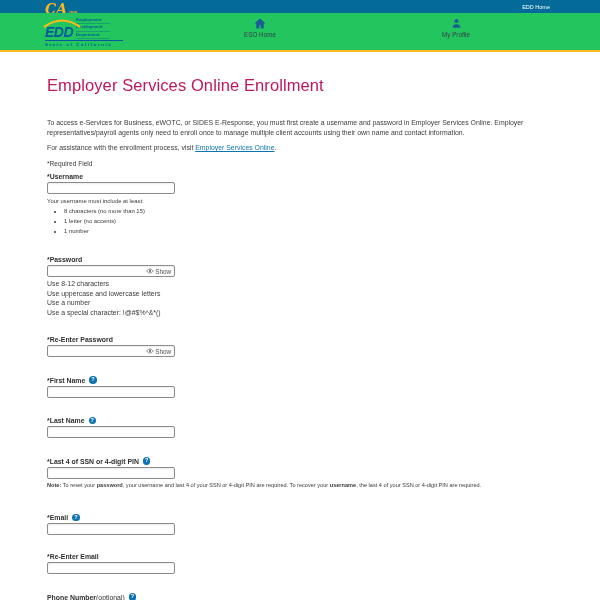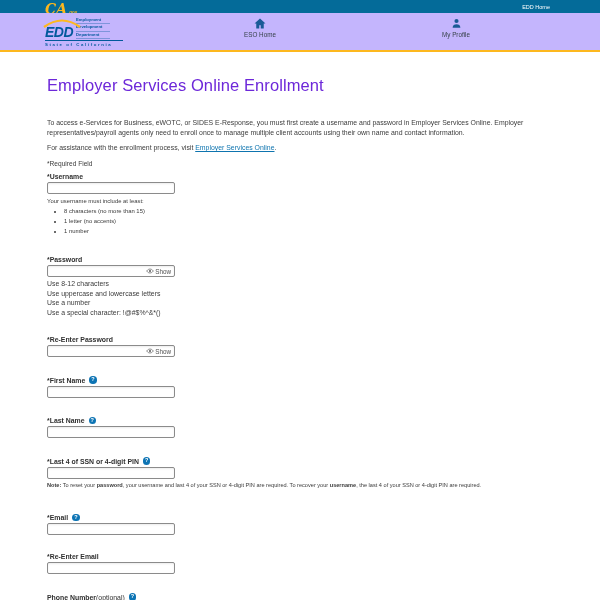--- a/index.html
+++ b/index.html
@@ -14,21 +14,21 @@
   }
   .ca-logo { display: flex; align-items: baseline; cursor: pointer; position: relative; top: 2px; }
   .ca-logo .ca {
     font-family: "DejaVu Serif", serif; font-style: italic; font-weight: bold;
     color: #fdb81e; font-size: 14px; line-height: 1;
   }
   .ca-logo .gov { color: #fdb81e; font-size: 4.5px; font-weight: bold; margin-left: 1px; }
   .edd-home-link { color: #ffffff; font-size: 5.5px; cursor: pointer; }
 
   
-  .header { height: 39px; position: relative; background: #c4b5fd; border-bottom: 2px solid #fdb81e; }
+  .header { height: 39px; position: relative; background: #22c55e; border-bottom: 2px solid #fdb81e; }
   .edd-logo { position: absolute; left: 45px; top: 4px; width: 78px; cursor: pointer; }
   .edd-logo-top { display: flex; align-items: flex-end; }
   .edd-word-block { position: relative; }
   .edd-arc { position: absolute; left: -3px; top: -6px; }
   .edd-text {
     font-size: 14px; font-weight: bold; font-style: italic; color: #00599c;
     line-height: 1; letter-spacing: -0.5px;
   }
   .edd-dept { margin-left: 3px; display: flex; flex-direction: column; }
   .edd-dept span {
@@ -42,21 +42,21 @@
   .nav-item {
     position: absolute; top: 5px; width: 60px;
     display: flex; flex-direction: column; align-items: center; gap: 2px; cursor: pointer;
   }
   .nav-item.eso { left: 230px; }
   .nav-item.profile { left: 426px; }
   .nav-label { font-size: 6.3px; color: #37424a; }
 
   
   .main { padding: 24px 47px 0 47px; }
-  h1 { font-size: 16.5px; font-weight: normal; color: #6d28d9; margin-bottom: 23px; letter-spacing: 0.1px; }
+  h1 { font-size: 16.5px; font-weight: normal; color: #be185d; margin-bottom: 23px; letter-spacing: 0.1px; }
   .intro { font-size: 6.9px; line-height: 1.45; margin-bottom: 6px; max-width: 508px; }
   .assist { font-size: 6.9px; margin-bottom: 9px; }
   .assist a { color: #0e74af; text-decoration: underline; cursor: pointer; }
   .required { font-size: 6.6px; margin-bottom: 6px; }
 
   .group { margin-bottom: 19px; }
   .group-username { margin-bottom: 22px; }
   .group-ssn { margin-bottom: 26px; }
   .group-email { margin-bottom: 18px; }
   .group-phone { margin-bottom: 0; }

